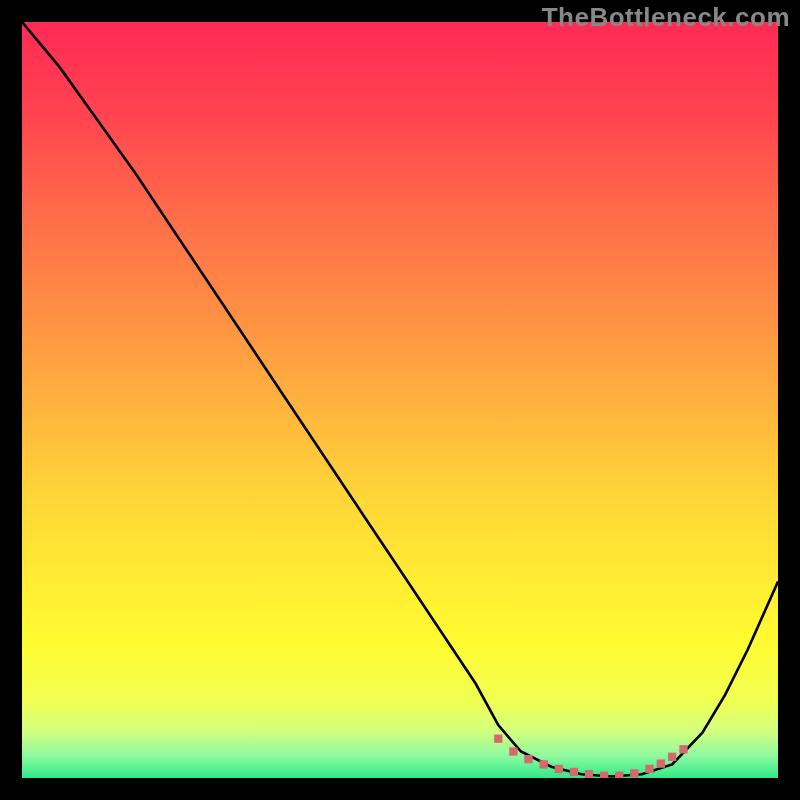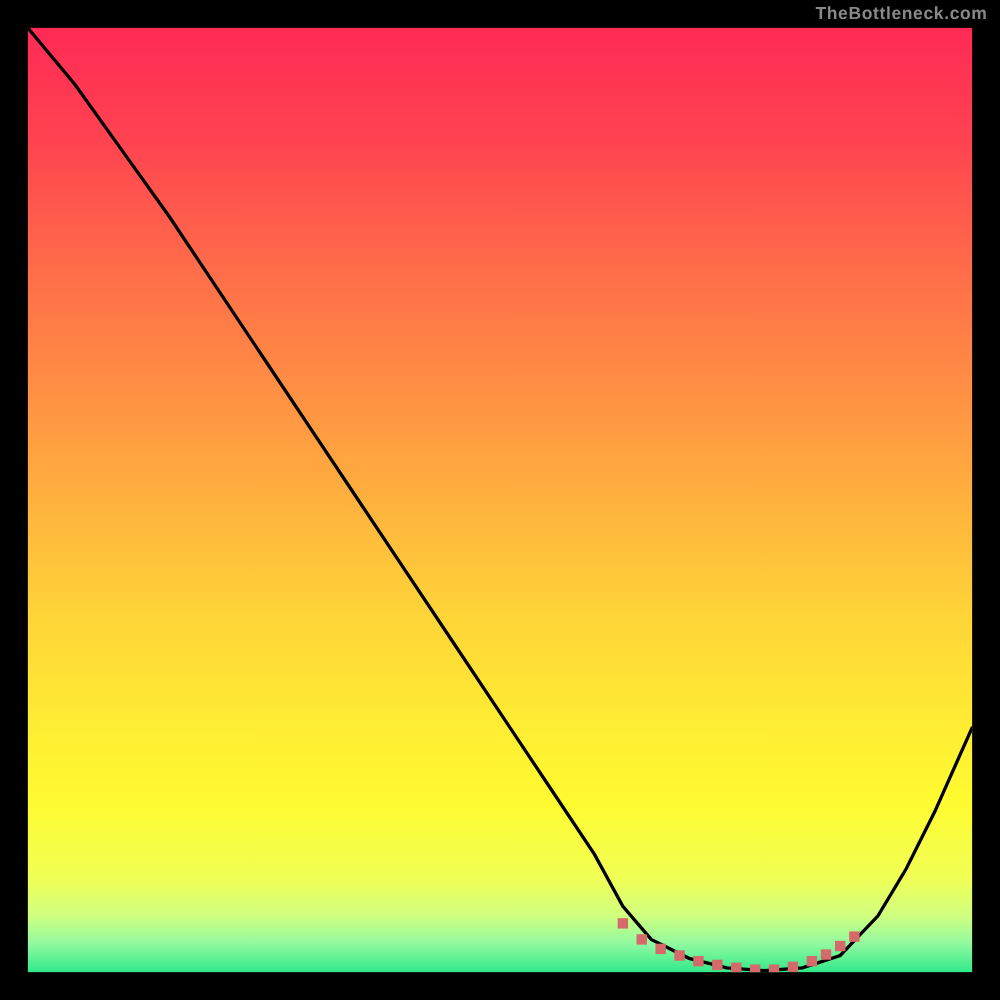--- a/index.html
+++ b/index.html
@@ -8,21 +8,21 @@
     width: 800px;
     height: 800px;
     overflow: hidden;
     background: #000;
   }
   .watermark {
     position: absolute;
     top: 2px;
     right: 10px;
     font-family: Arial, Helvetica, sans-serif;
-    font-size: 14px;
+    font-size: 26px;
     font-weight: bold;
     color: #888;
     z-index: 10;
     letter-spacing: 0.5px;
   }
   .plot-area {
     position: absolute;
     left: 22px;
     top: 22px;
     width: 756px;

